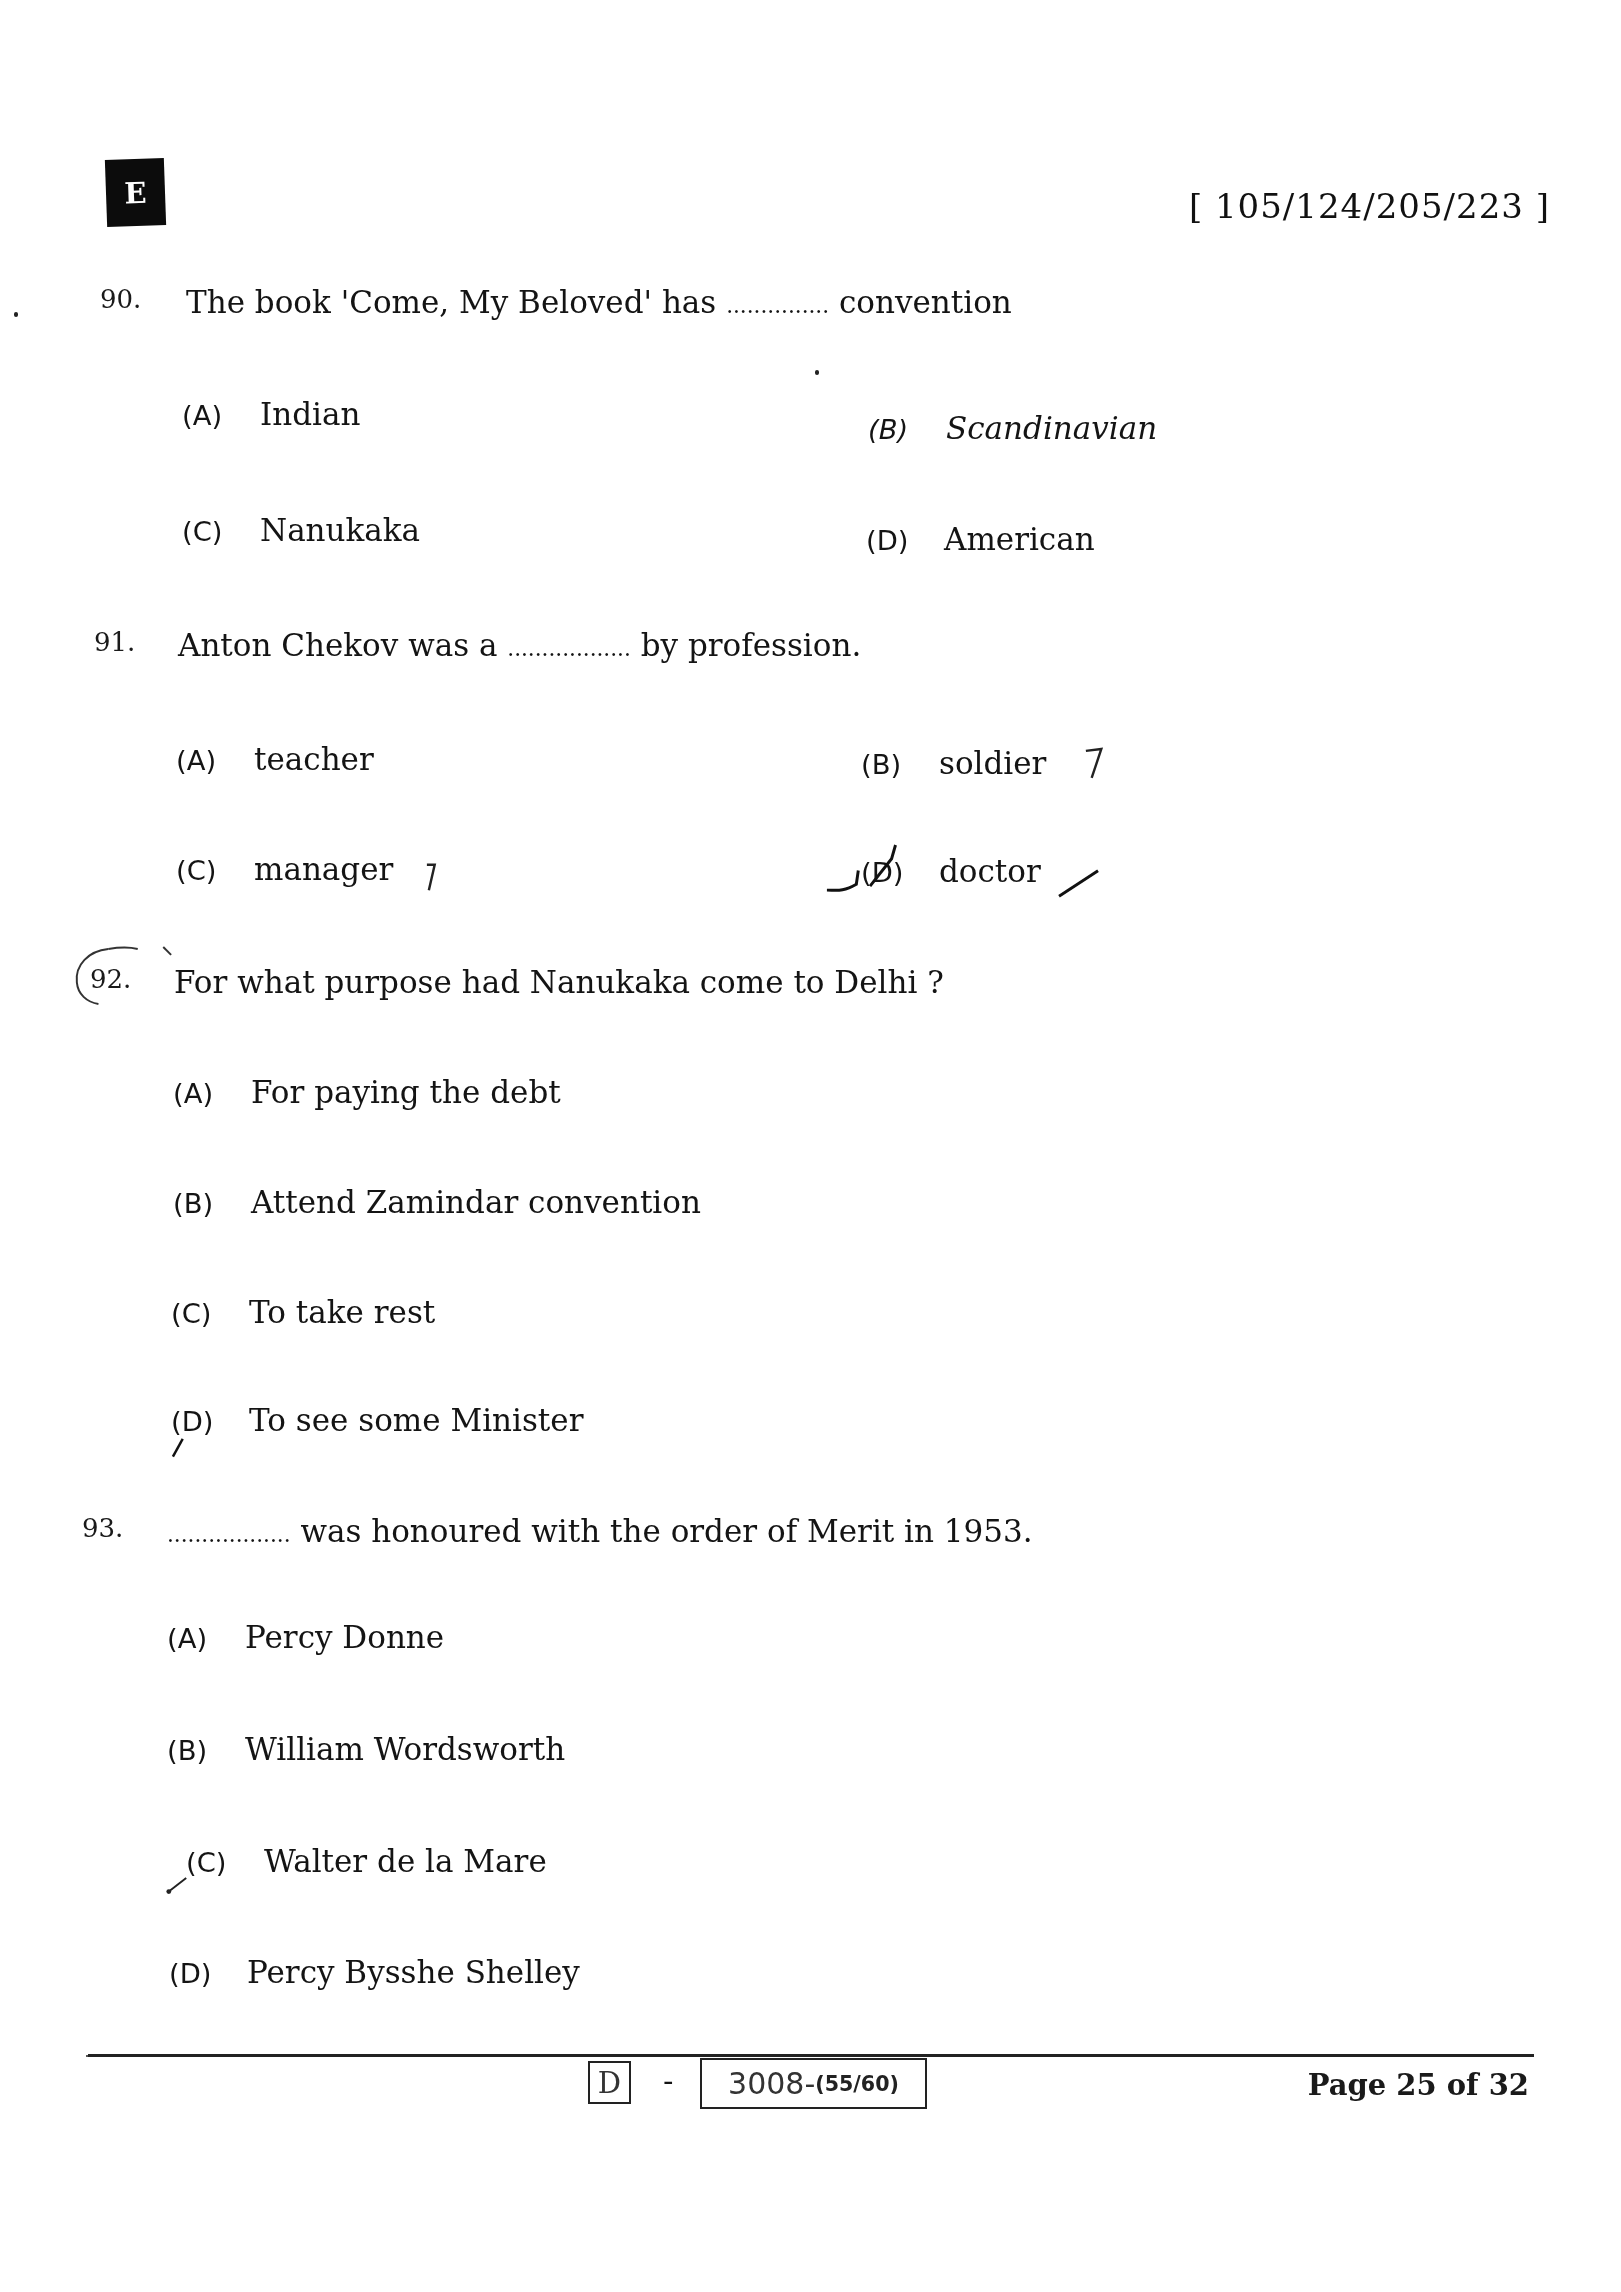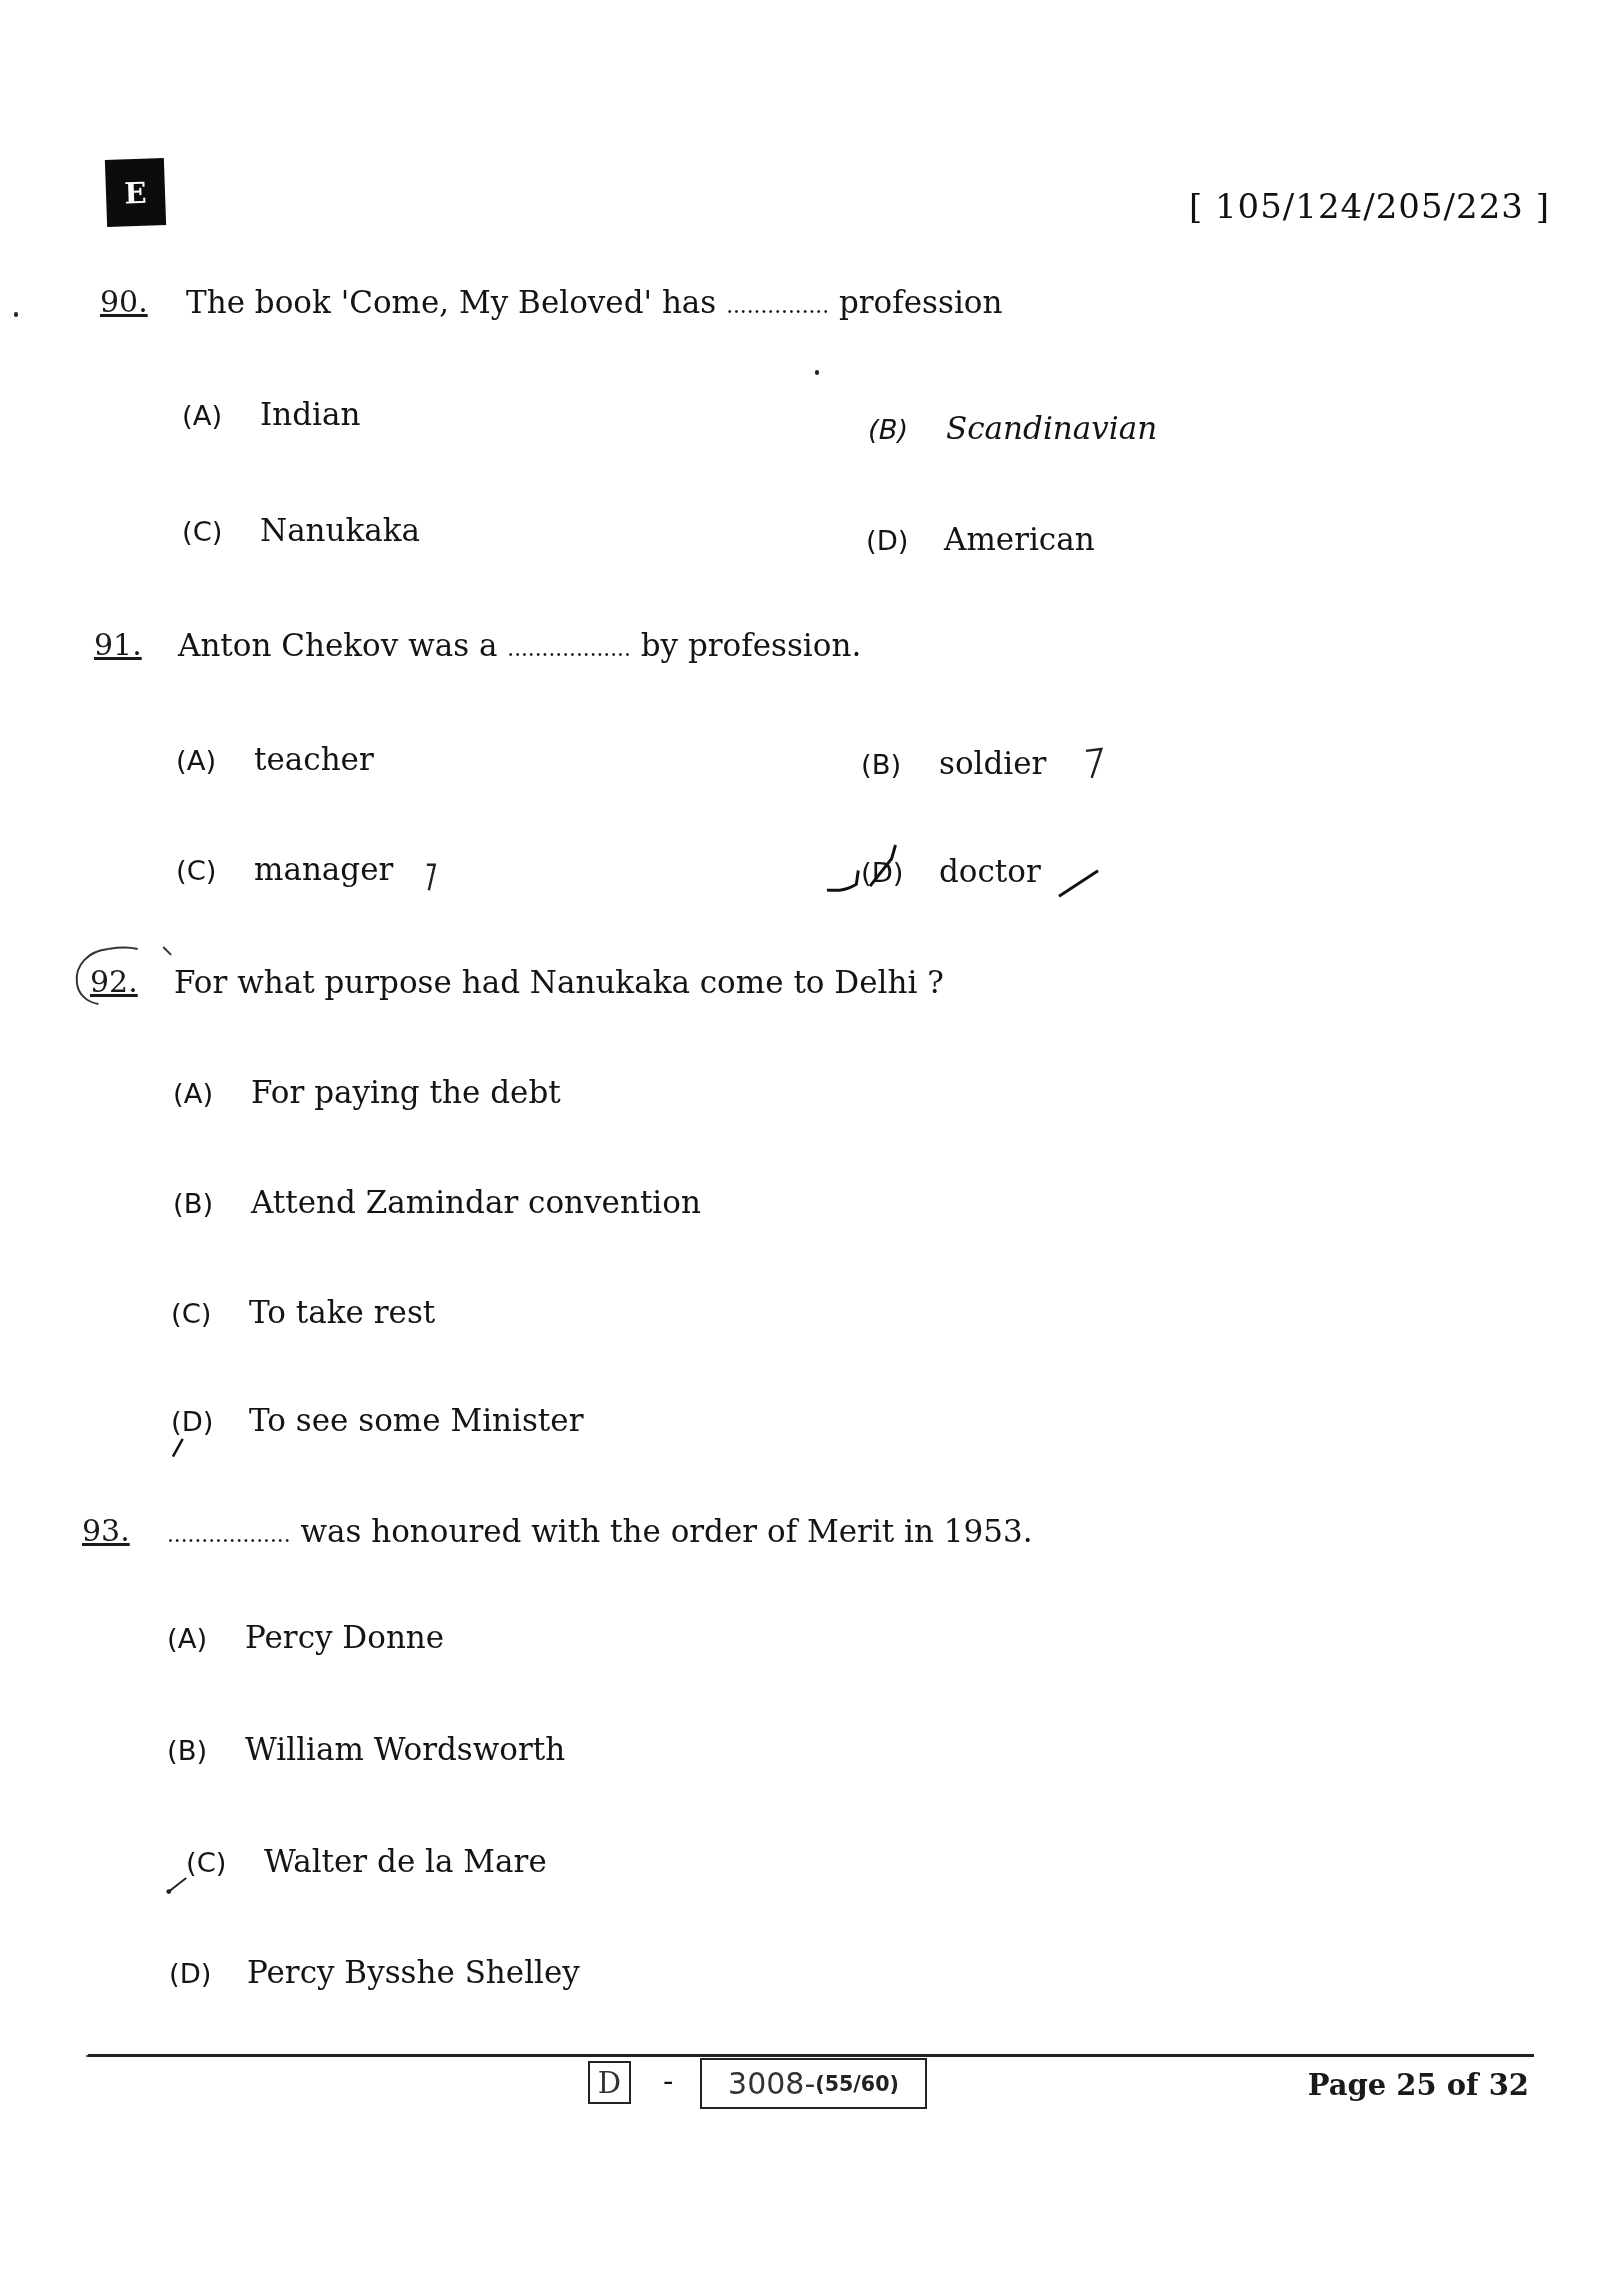--- a/index.html
+++ b/index.html
@@ -41,23 +41,22 @@
       color: #111;
     }
     .stray-dot {
       position: absolute;
       width: 3.9px; height: 4.9px;
       background: #222;
       border-radius: 2px;
     }
     .q-num {
       position: absolute;
-      font-size: 30px;
+      font-size: 26px;
       color: #1a1a1a;
-      text-decoration: underline;
     }
     .q-text {
       position: absolute;
       font-size: 31px;
       color: #141414;
       white-space: nowrap;
     }
     .opt {
       position: absolute;
       font-size: 31px;
@@ -149,21 +148,21 @@
   <div class="paper-codes">[ 105/124/205/223 ]</div>
 
   <div class="stray-dot" style="left:13.7px; top:312px;"></div>
   <div class="stray-dot" style="left:815px; top:370px;"></div>
 
   <div>
     <div class="q-num" style="left:100px; top:284px;">90.</div>
     <div class="q-text" style="left:186px; top:284px;">
       <span>The book 'Come, My Beloved' has</span>
       <span class="dots">...............</span>
-      <span>profession</span>
+      <span>convention</span>
     </div>
     <div class="opt" style="left:182px; top:396px;">
       <span class="lbl">(A)</span><span class="txt">Indian</span>
     </div>
     <div class="opt" style="left:868px; top:410px;font-style:italic;">
       <span class="lbl">(B)</span><span class="txt">Scandinavian</span>
     </div>
     <div class="opt" style="left:182px; top:512px;">
       <span class="lbl">(C)</span><span class="txt">Nanukaka</span>
     </div>

